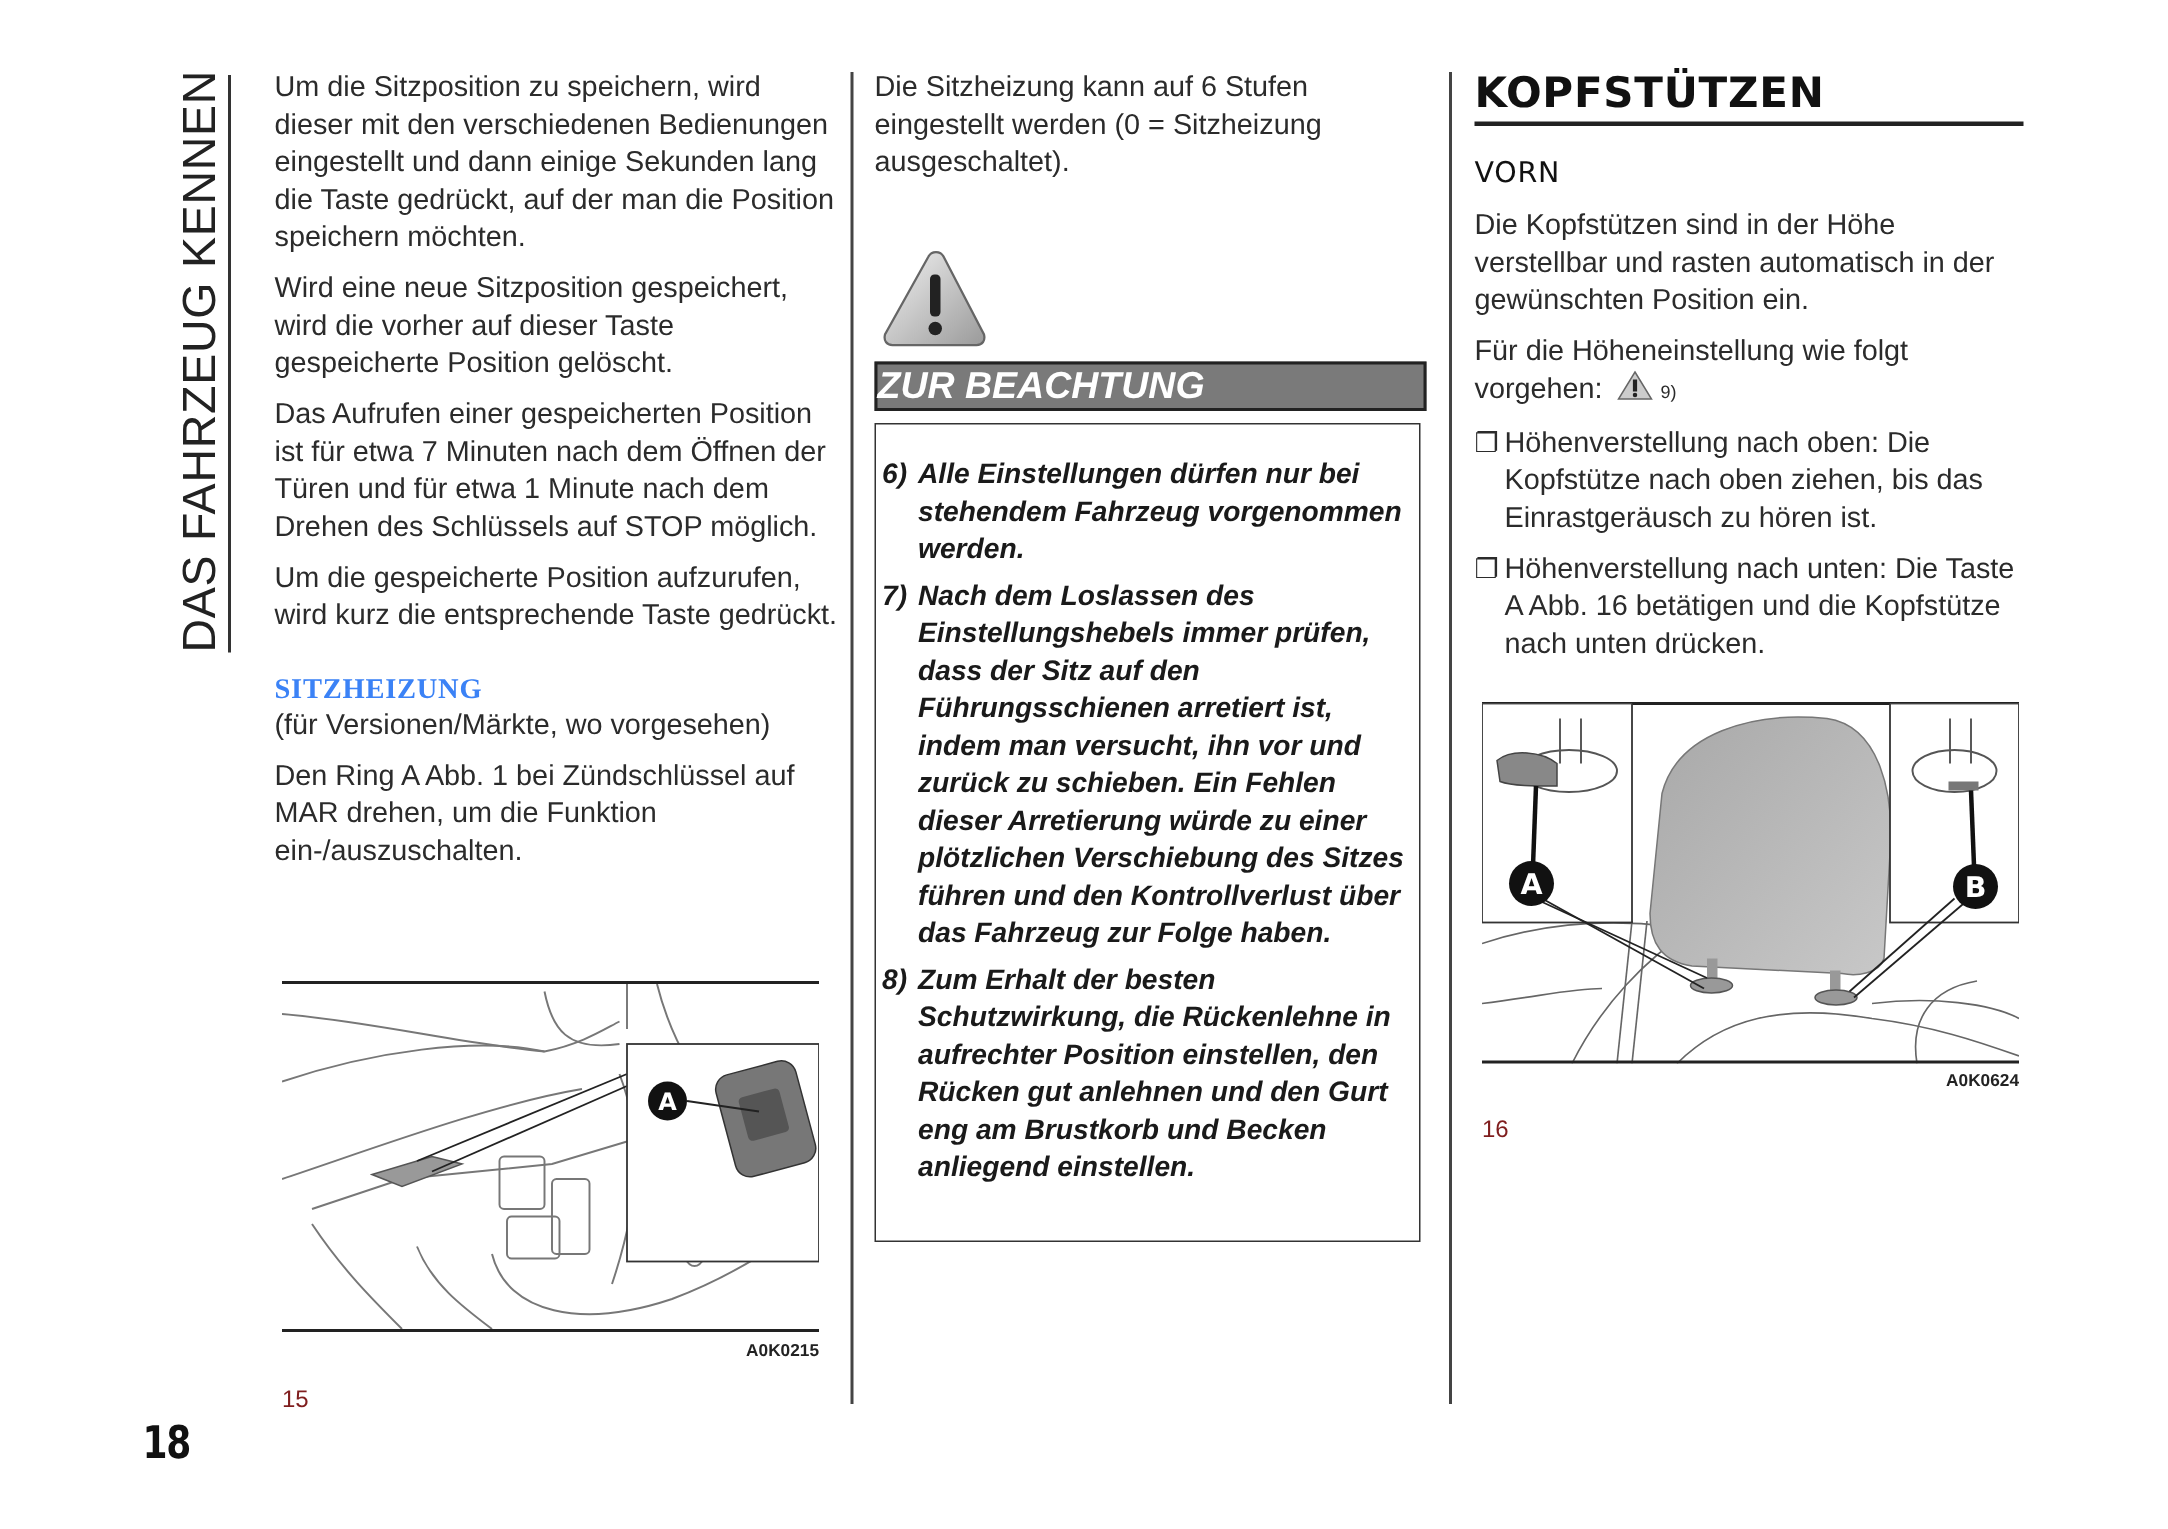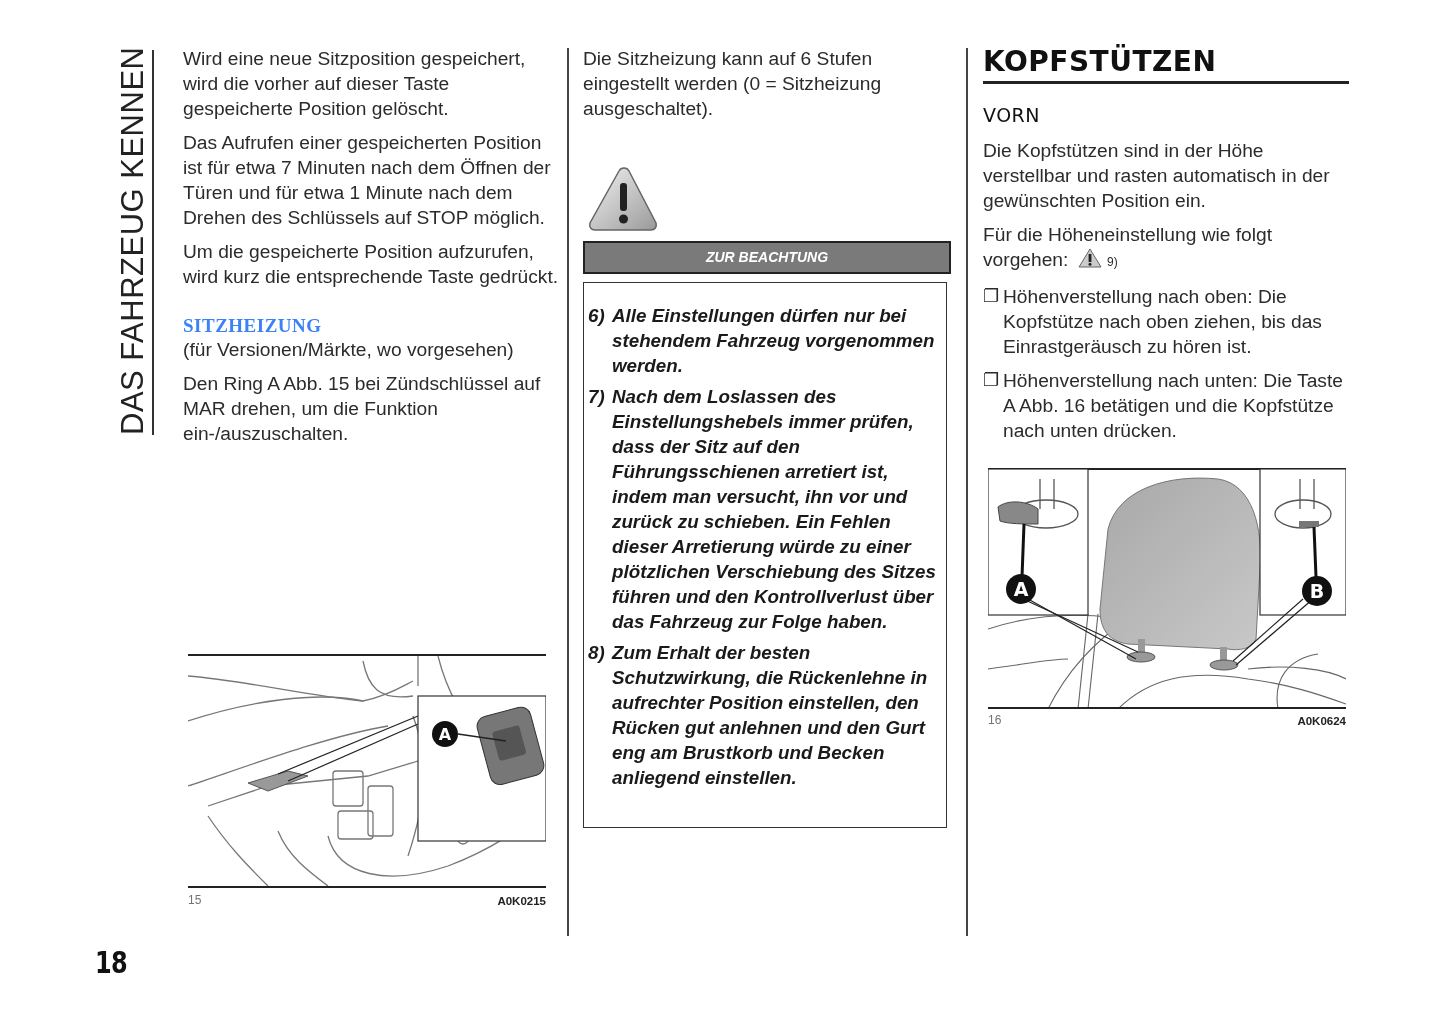--- a/index.html
+++ b/index.html
@@ -36,53 +36,54 @@
   .h3 { font-family: "DejaVu Sans", sans-serif; font-weight: normal; font-size: 19px; color: #111;
         margin-top: 20px; margin-bottom: 12px; line-height: 22px; letter-spacing: 0.5px; }
 
   .bullet { display: flex; margin-bottom: 9px; }
   .bullet .box { width: 20px; flex: none; font-size: 18px; line-height: 25px; }
 
   
   .warn-icon { left: 588px; top: 165px; width: 70px; height: 68px; }
   .warn-bar { left: 583px; top: 241px; width: 364px; height: 29px; background: #7a7a7a;
       border: 2px solid #222; color: #fff; font-style: italic; font-weight: bold;
-      font-size: 14px; text-align: center; line-height: 29px; }
+      font-size: 25px; text-align: left; line-height: 29px; }
   .warn-box { left: 583px; top: 282px; width: 364px; height: 546px; border: 1.5px solid #333;
       box-sizing: border-box; padding: 20px 4px 0 4px; }
   .warn-item { display: flex; font-style: italic; font-weight: bold; font-size: 18.8px;
       line-height: 25px; color: #1a1a1a; margin-bottom: 6px; }
   .warn-item .num { width: 24px; flex: none; }
 
   
   .fig { box-sizing: border-box; }
   .fig-rule { height: 1.5px; background: #222; position: absolute; left: 0; right: 0; }
-  .fig-cap { position: absolute; font-size: 12px; color: #737373; }
+  .fig-cap { position: absolute; font-size: 16px; color: #7f1d1d; margin-top: 32px; }
   .fig-code { position: absolute; font-size: 11.5px; font-weight: bold; color: #222; }
 </style>
 </head>
 <body>
 
 <div class="abs chapter">
   <div class="txt">DAS FAHRZEUG KENNEN</div>
   <div class="rule"></div>
 </div>
 
 <div class="abs pagenum">18</div>
 
 <div class="abs col-rule" style="left:567px;"></div>
 <div class="abs col-rule" style="left:966px;"></div>
 
 <div class="abs col1 body-text">
+  <p>Um die Sitzposition zu speichern, wird dieser mit den verschiedenen Bedienungen eingestellt und dann einige Sekunden lang die Taste gedrückt, auf der man die Position speichern möchten.</p>
   <p>Wird eine neue Sitzposition gespeichert, wird die vorher auf dieser Taste gespeicherte Position gelöscht.</p>
   <p>Das Aufrufen einer gespeicherten Position ist für etwa 7 Minuten nach dem Öffnen der Türen und für etwa 1 Minute nach dem Drehen des Schlüssels auf STOP möglich.</p>
   <p>Um die gespeicherte Position aufzurufen, wird kurz die entsprechende Taste gedrückt.</p>
   <div class="h2">SITZHEIZUNG</div>
   <p class="sub">(für Versionen/Märkte, wo vorgesehen)</p>
-  <p>Den Ring A Abb. 15 bei Zündschlüssel auf MAR drehen, um die Funktion ein-/auszuschalten.</p>
+  <p>Den Ring A Abb. 1 bei Zündschlüssel auf MAR drehen, um die Funktion ein-/auszuschalten.</p>
 </div>
 
 <div class="abs fig" style="left:188px; top:654px; width:358px; height:260px;">
   <div class="fig-rule" style="top:0;"></div>
   <svg width="358" height="230" style="position:absolute; left:0; top:2px;" viewBox="0 0 358 230">
     <g fill="none" stroke="#777" stroke-width="1.3">
       <path d="M0 20 C60 25 120 40 175 45 C200 40 215 30 225 25"></path>
       <path d="M0 65 C60 45 130 35 175 45"></path>
       <path d="M0 130 C60 110 140 80 200 70"></path>
       <path d="M20 150 L80 130 L180 120 L230 105"></path>

